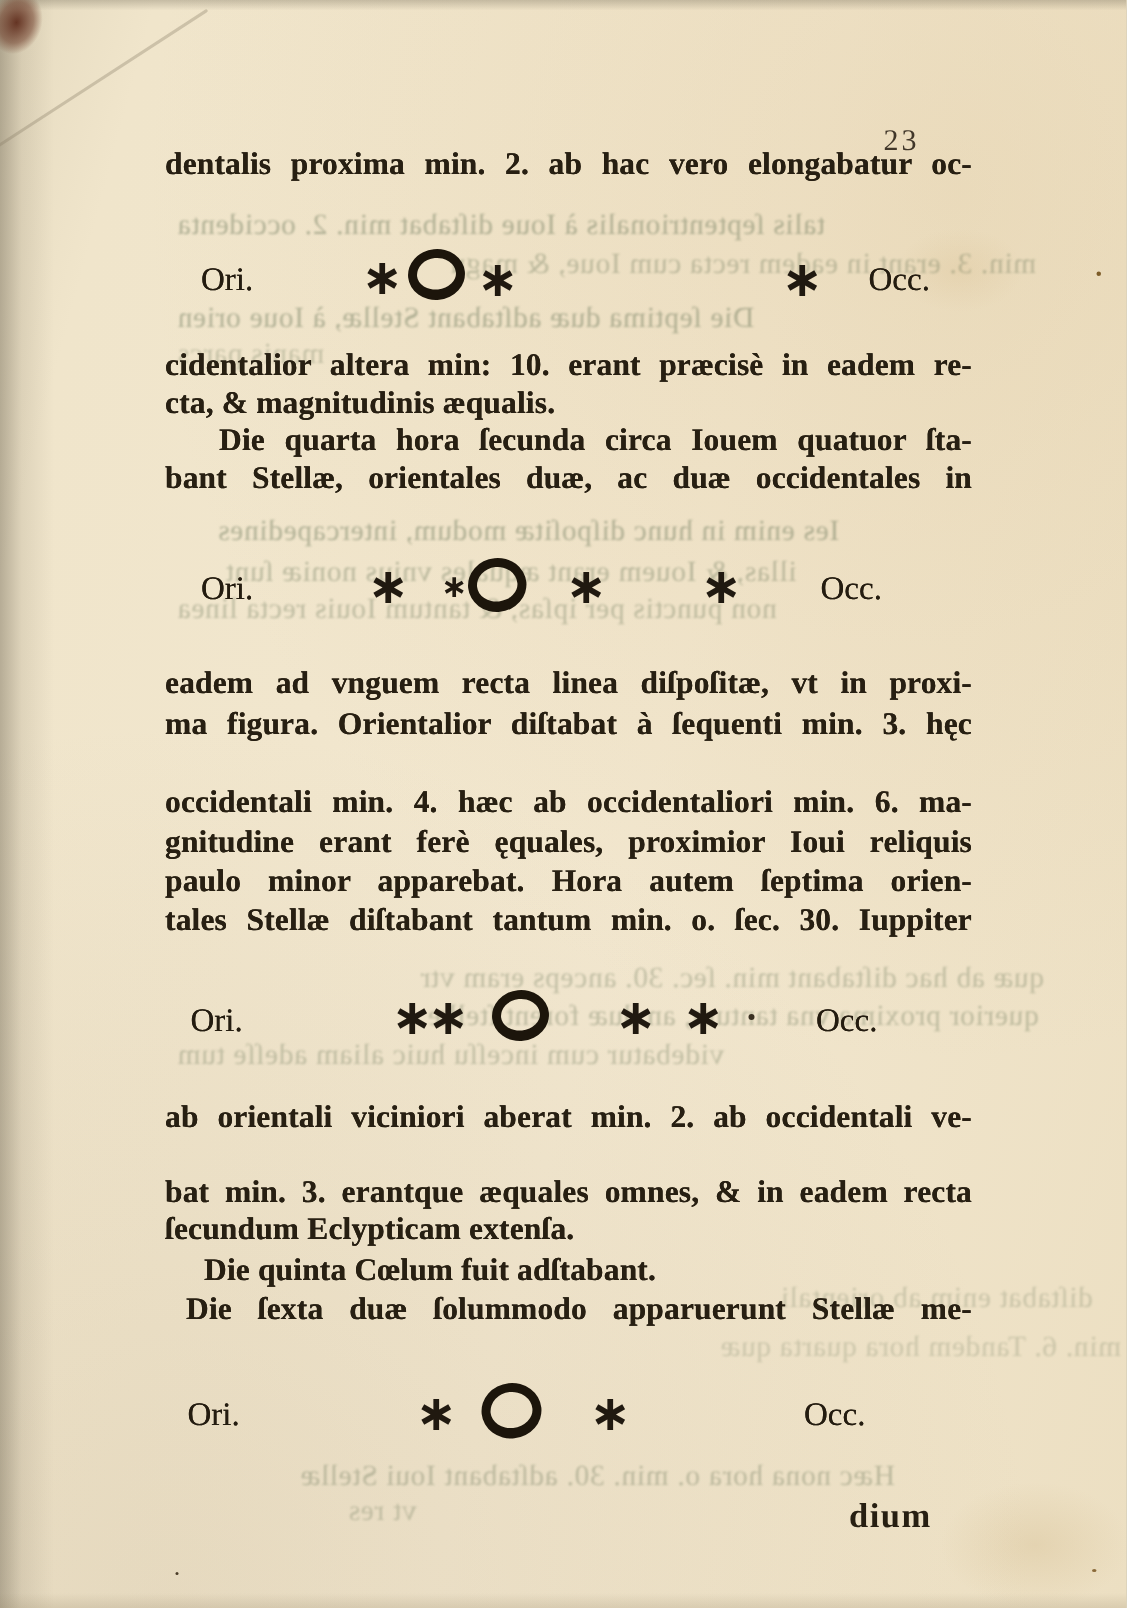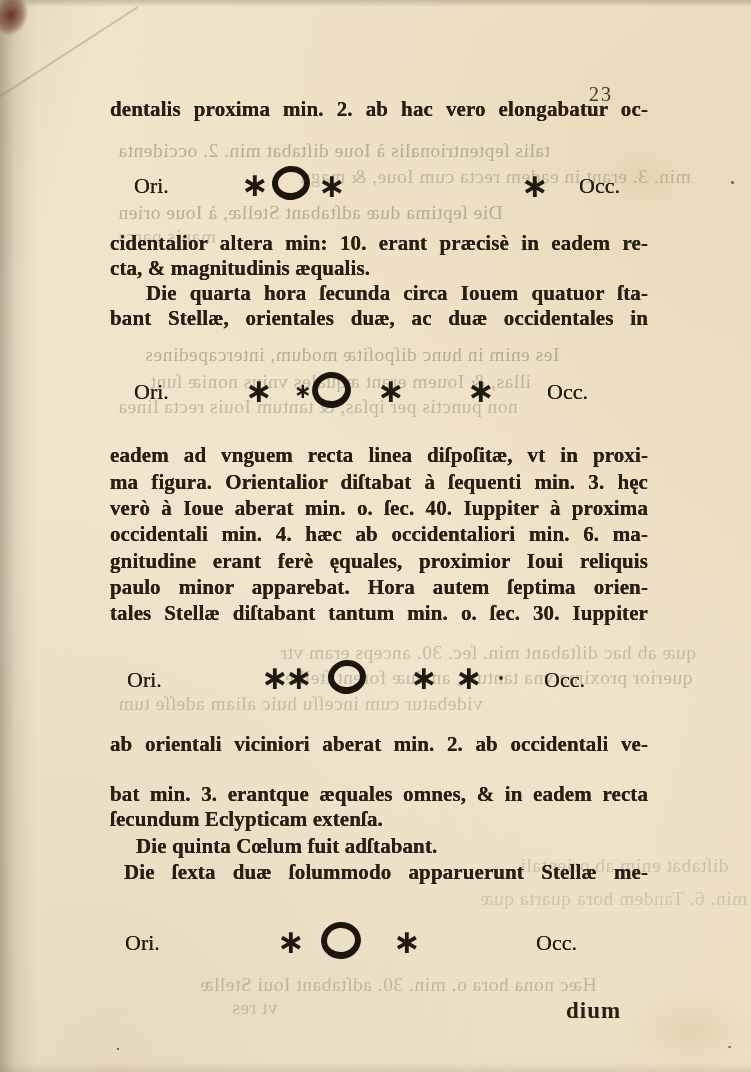--- a/index.html
+++ b/index.html
@@ -106,21 +106,20 @@
     <span class="star" style="left:244px;top:6px;">∗</span>
     <span class="star small" style="left:293px;top:13px;">∗</span>
     <span class="jup" style="left:311px;top:4px;width:27px;height:23px;"></span>
     <span class="star" style="left:376px;top:6px;">∗</span>
     <span class="star" style="left:466px;top:6px;">∗</span>
     <span class="dlabel" style="left:546px;top:11px;">Occ.</span>
   </div>
 
   <div class="line" style="top:443px;">eadem ad vnguem recta linea diſpoſitæ, vt in proxi-</div>
   <div class="line" style="top:470px;">ma figura. Orientalior diſtabat à ſequenti min. 3. hęc</div>
-  <div class="line" style="top:496px;">verò à Ioue aberat min. o. ſec. 40. Iuppiter à proxima</div>
   <div class="line" style="top:522px;">occidentali min. 4. hæc ab occidentaliori min. 6. ma-</div>
   <div class="line" style="top:549px;">gnitudine erant ferè ęquales, proximior Ioui reliquis</div>
   <div class="line" style="top:575px;">paulo minor apparebat. Hora autem ſeptima orien-</div>
   <div class="line" style="top:601px;">tales Stellæ diſtabant tantum min. o. ſec. 30. Iuppiter</div>
 
   <div class="diagram" style="top:656px;">
     <span class="dlabel" style="left:126px;top:11px;">Ori.</span>
     <span class="star" style="left:260px;top:5px;">∗</span>
     <span class="star" style="left:284px;top:5px;">∗</span>
     <span class="jup" style="left:327px;top:4px;width:26px;height:21px;"></span>

